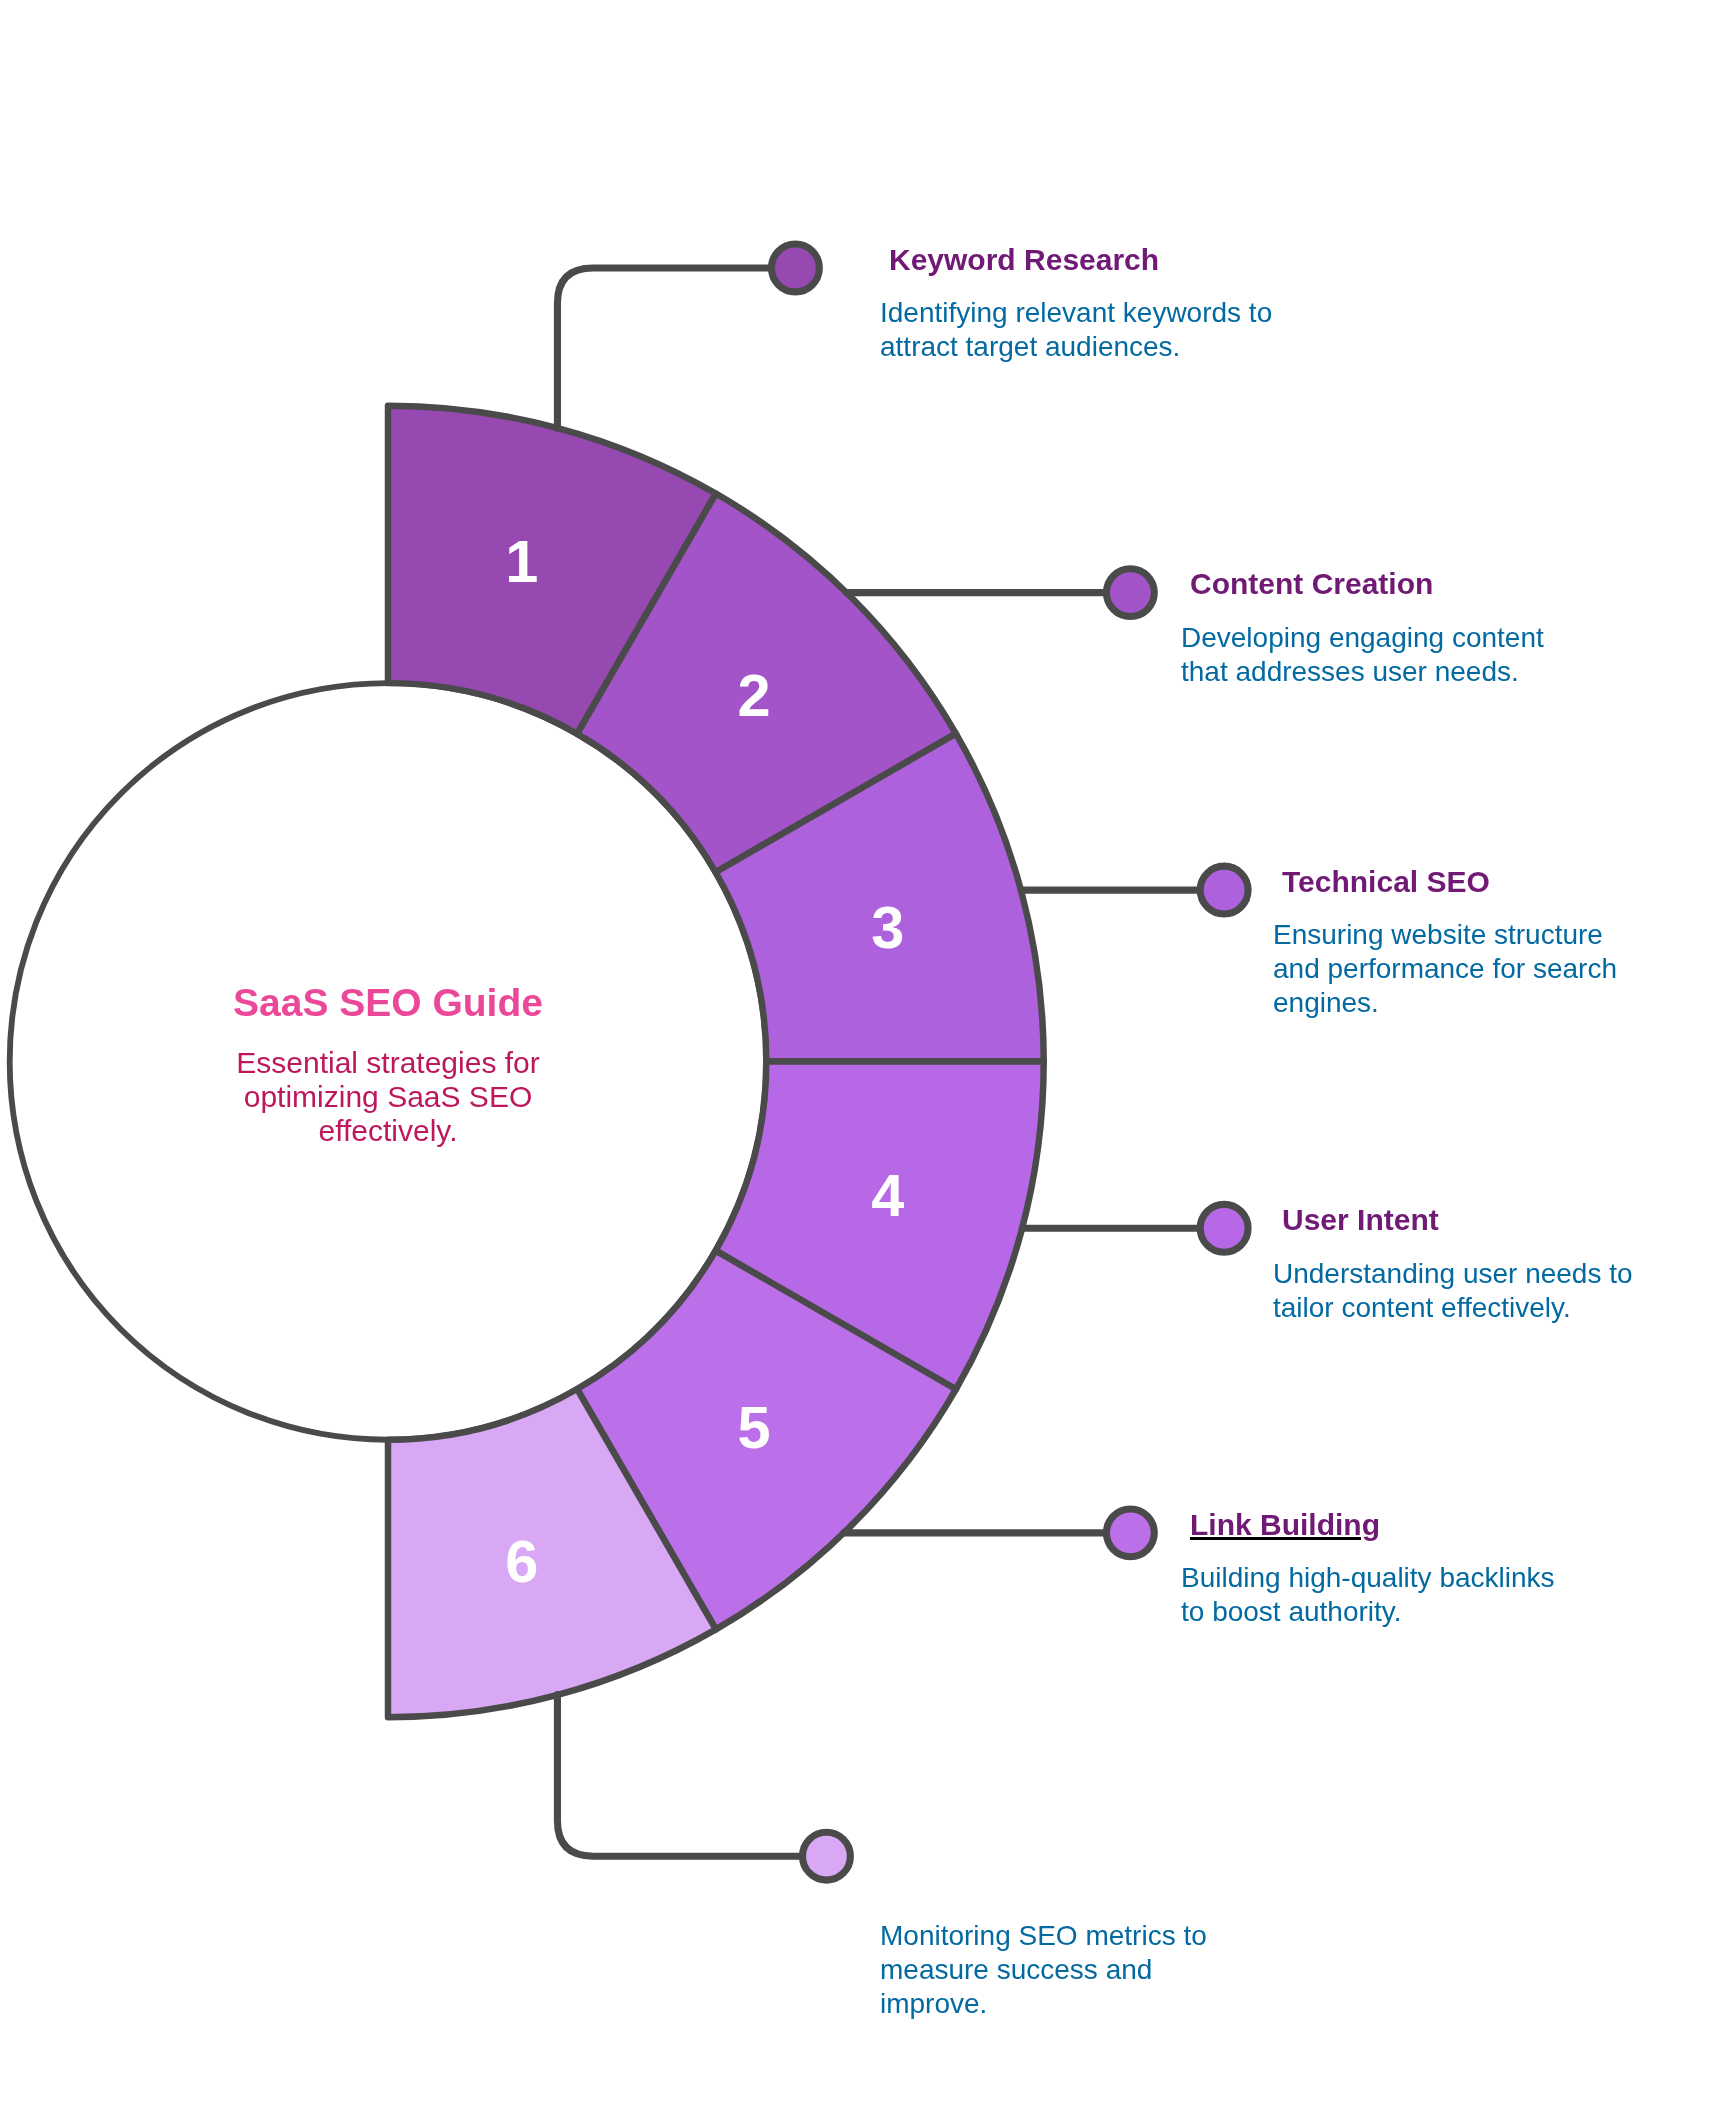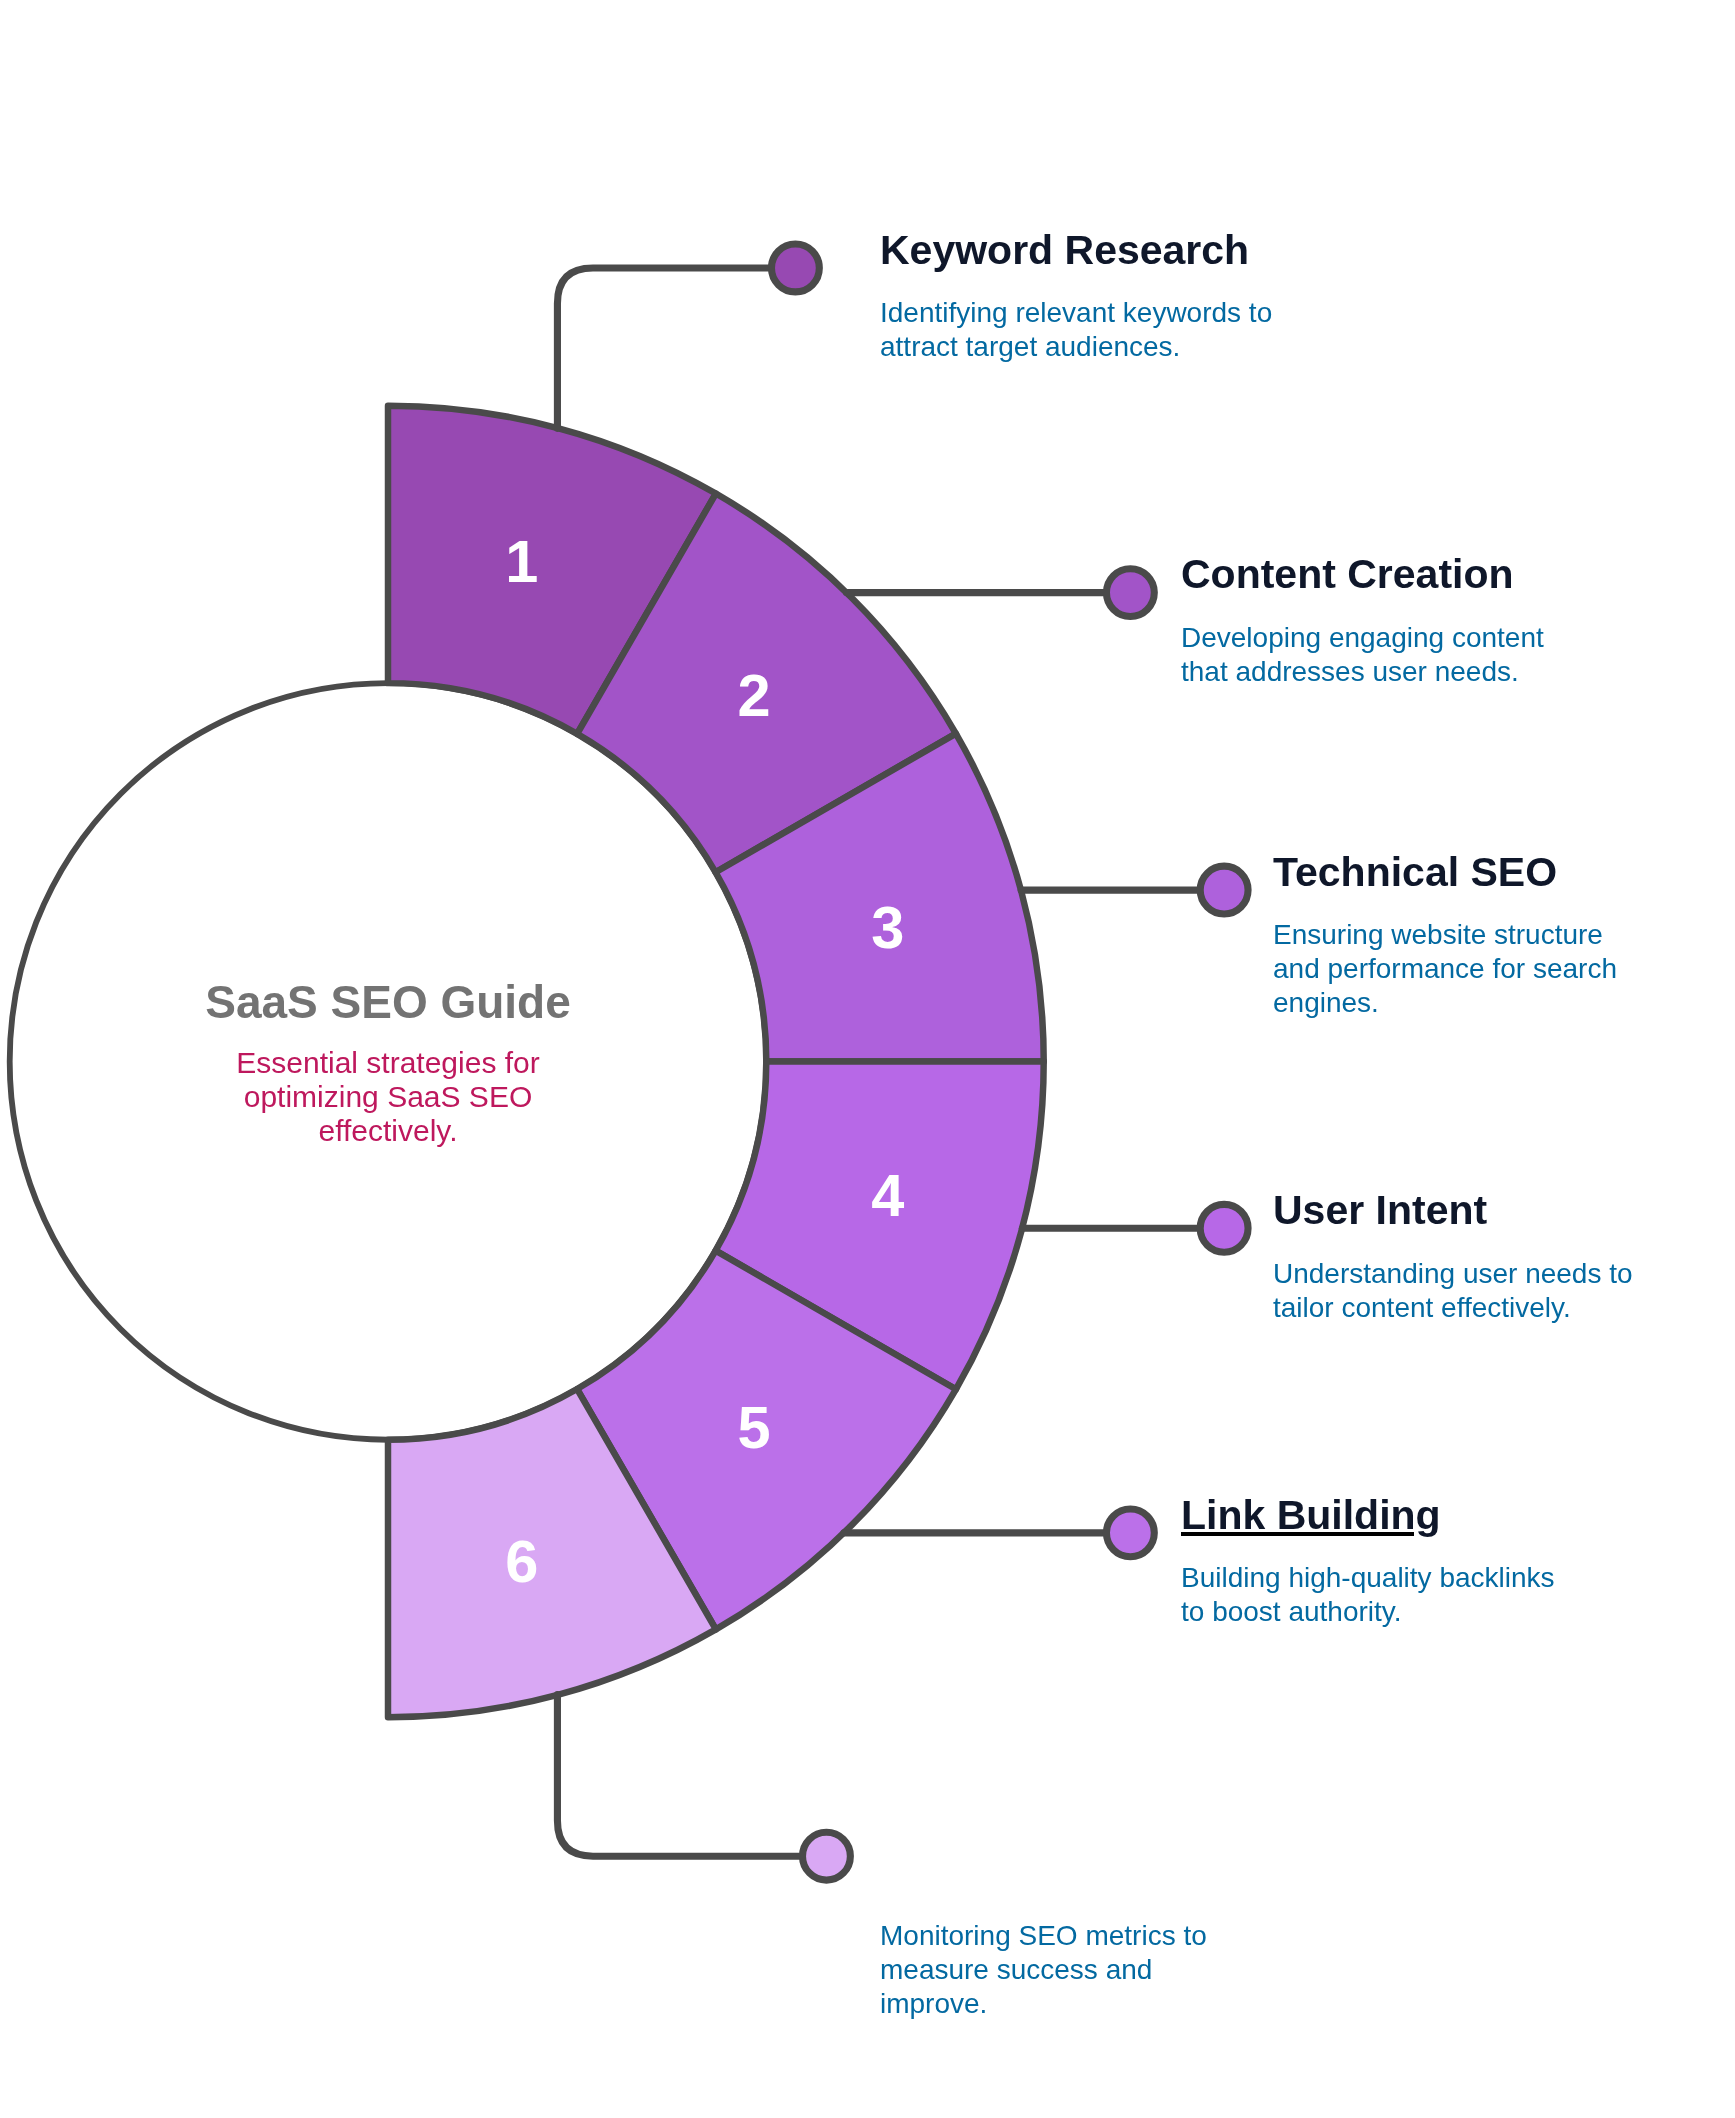--- a/index.html
+++ b/index.html
@@ -20,24 +20,24 @@
   .segnum {
     fill: #ffffff;
     font-family: "Liberation Sans", sans-serif;
     font-size: 92px;
     font-weight: 700;
     text-anchor: middle;
   }
 
   .section { position: absolute; }
   .section h2 {
-    margin: 0;
-    font-size: 41px;
+    margin: 9px;
+    font-size: 30px;
     font-weight: 700;
-    color: #0f172a;
+    color: #701a75;
     line-height: 45px;
   }
   .section p {
     margin: 0;
     font-size: 28px;
     font-weight: 400;
     color: #0369a1;
     line-height: 34px;
   }
   .sec-title { position: absolute; }
@@ -53,23 +53,23 @@
   .t4 { left: 1273px; top: 1188px; width: 453px; }
   .d4 { left: 1273px; top: 1257px; width: 394px; }
   .t5 { left: 1181px; top: 1493px; width: 453px; text-decoration: underline; }
   .d5 { left: 1181px; top: 1561px; width: 388px; }
   .t6 { left: 880px; top: 1811px; width: 291px; }
   .d6 { left: 880px; top: 1919px; width: 362px; }
 
   .center-text { position: absolute; left: 97px; top: 980px; width: 582px; text-align: center; }
   .center-text h1 {
     margin: 0;
-    font-size: 46px;
+    font-size: 39px;
     font-weight: 700;
-    color: #737373;
+    color: #ec4899;
     line-height: 45px;
   }
   .center-text p {
     margin: 21px auto 0 auto;
     width: 336px;
     font-size: 30px;
     font-weight: 400;
     color: #be185d;
     line-height: 34px;
   }

